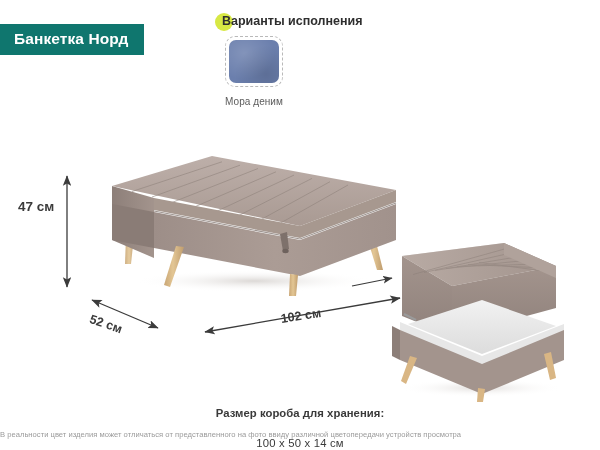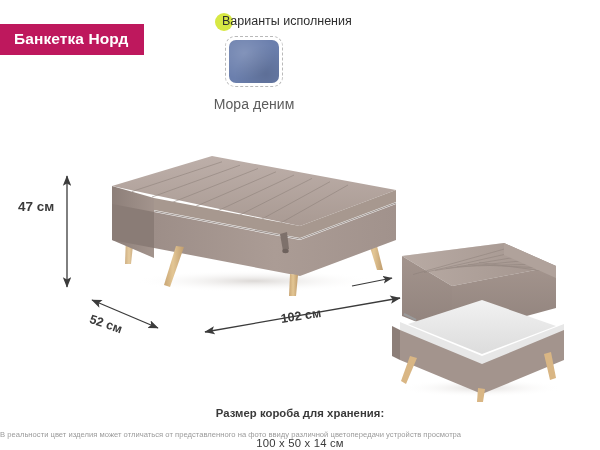--- a/index.html
+++ b/index.html
@@ -16,36 +16,36 @@
     color: #4a4a4a;
     -webkit-font-smoothing: antialiased;
   }
 
   
   .title-banner {
     position: absolute;
     left: 0;
     top: 24px;
     padding: 7px 16px 8px 14px;
-    background: #be185d;
+    background: #0f766e;
     color: #ffffff;
     font-size: 15.5px;
     font-weight: bold;
     letter-spacing: 0.1px;
     white-space: nowrap;
     line-height: 1;
   }
 
   
   .variants-heading {
     position: absolute;
     left: 222px;
     top: 15px;
     font-size: 12.5px;
-    font-weight: normal;
+    font-weight: bold;
     color: #2e2e2e;
     white-space: nowrap;
     line-height: 1;
     z-index: 3;
   }
   .heading-dot {
     position: absolute;
     left: 215px;
     top: 13px;
     width: 18px;
@@ -91,21 +91,21 @@
   .swatch-chip::after {
     content: "";
     position: absolute;
     inset: 0;
     background:
       radial-gradient(ellipse at 30% 30%, rgba(255,255,255,0.16), rgba(255,255,255,0) 62%),
       radial-gradient(ellipse at 75% 80%, rgba(0,0,0,0.13), rgba(0,0,0,0) 60%);
   }
   .swatch-label {
     margin-top: 9px;
-    font-size: 14px;
+    font-size: 10px;
     color: #5c5c5c;
     white-space: nowrap;
     letter-spacing: 0.05px;
   }
 
   
   .bench-closed {
     position: absolute;
     left: 104px;
     top: 148px;

